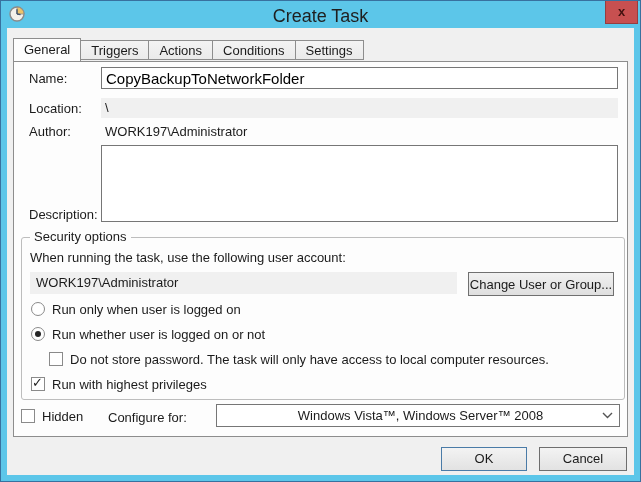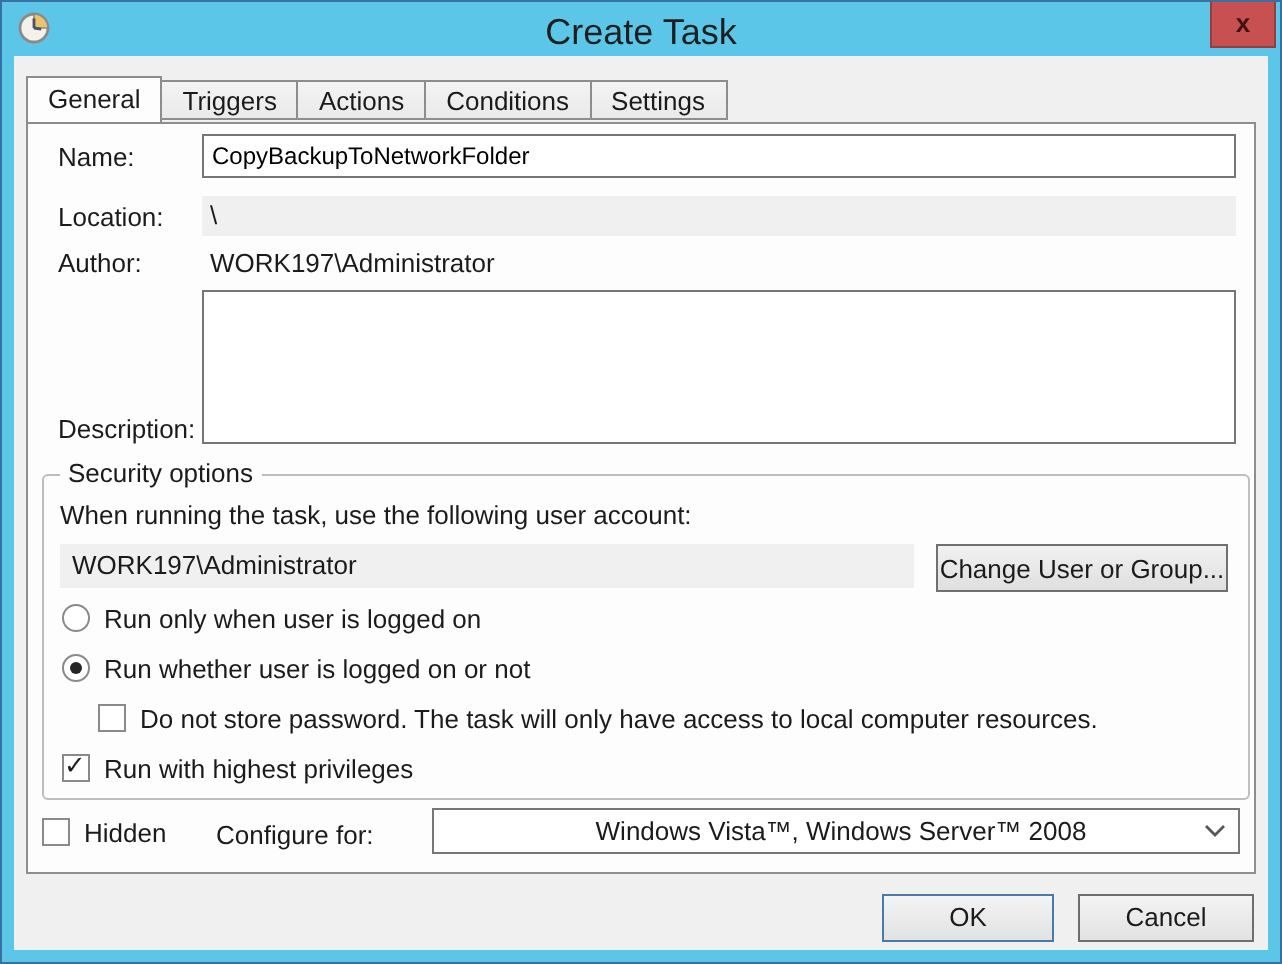--- a/index.html
+++ b/index.html
@@ -21,21 +21,21 @@
   .tabs { position:absolute; left:6px; top:10px; display:flex; align-items:flex-end; z-index:3; }
   .tab { height:20px; line-height:19px; padding:0 10px; background:linear-gradient(#f3f3f3,#eaeaea); border:1px solid #8d8d8d; border-left:none; color:#1b1b1b; cursor:default; }
   .tab:first-child { border-left:1px solid #8d8d8d; }
   .tab.active { height:23px; line-height:22px; background:#fdfdfd; border-left:1px solid #8d8d8d; border-bottom:none; margin-bottom:-1px; z-index:4; }
 
   
   .tabpage { position:absolute; left:6px; top:33px; width:615px; height:376px; background:#fdfdfd; border:1px solid #8d8d8d;padding-left:28px; }
 
   .frow { position:absolute; display:flex; align-items:center; }
   .flabel { width:72px; flex:none; }
-  .text-input { width:517px; height:22px; border:1px solid #767676; background:#fff; font-family:inherit; font-size:12px; padding:0 4px; outline:none; }
+  .text-input { width:517px; height:22px; border:1px solid #767676; background:#fff; font-family:inherit; font-size:15px; padding:0 4px; outline:none; }
   .ro-field { width:517px; height:20px; background:#f0f0f0; line-height:20px; padding-left:4px; }
   .plain-val { padding-left:4px; }
   .desc-row { align-items:flex-end; }
   .desc-area { width:517px; height:77px; border:1px solid #767676; background:#fff; resize:none; font-family:inherit; font-size:13px; padding:2px 4px; outline:none; }
 
   
   .groupbox { position:absolute; left:7px; top:175px; width:604px; height:163px; border:1px solid #bdbdbd; border-radius:3px; }
   .legend { position:absolute; left:8px; top:-9px; background:#fdfdfd; padding:0 4px; }
   .prompt { position:absolute; left:8px; top:12px; }
   .account-field { position:absolute; left:8px; top:34px; width:427px; height:22px; background:#f0f0f0; line-height:22px; padding-left:6px; }

